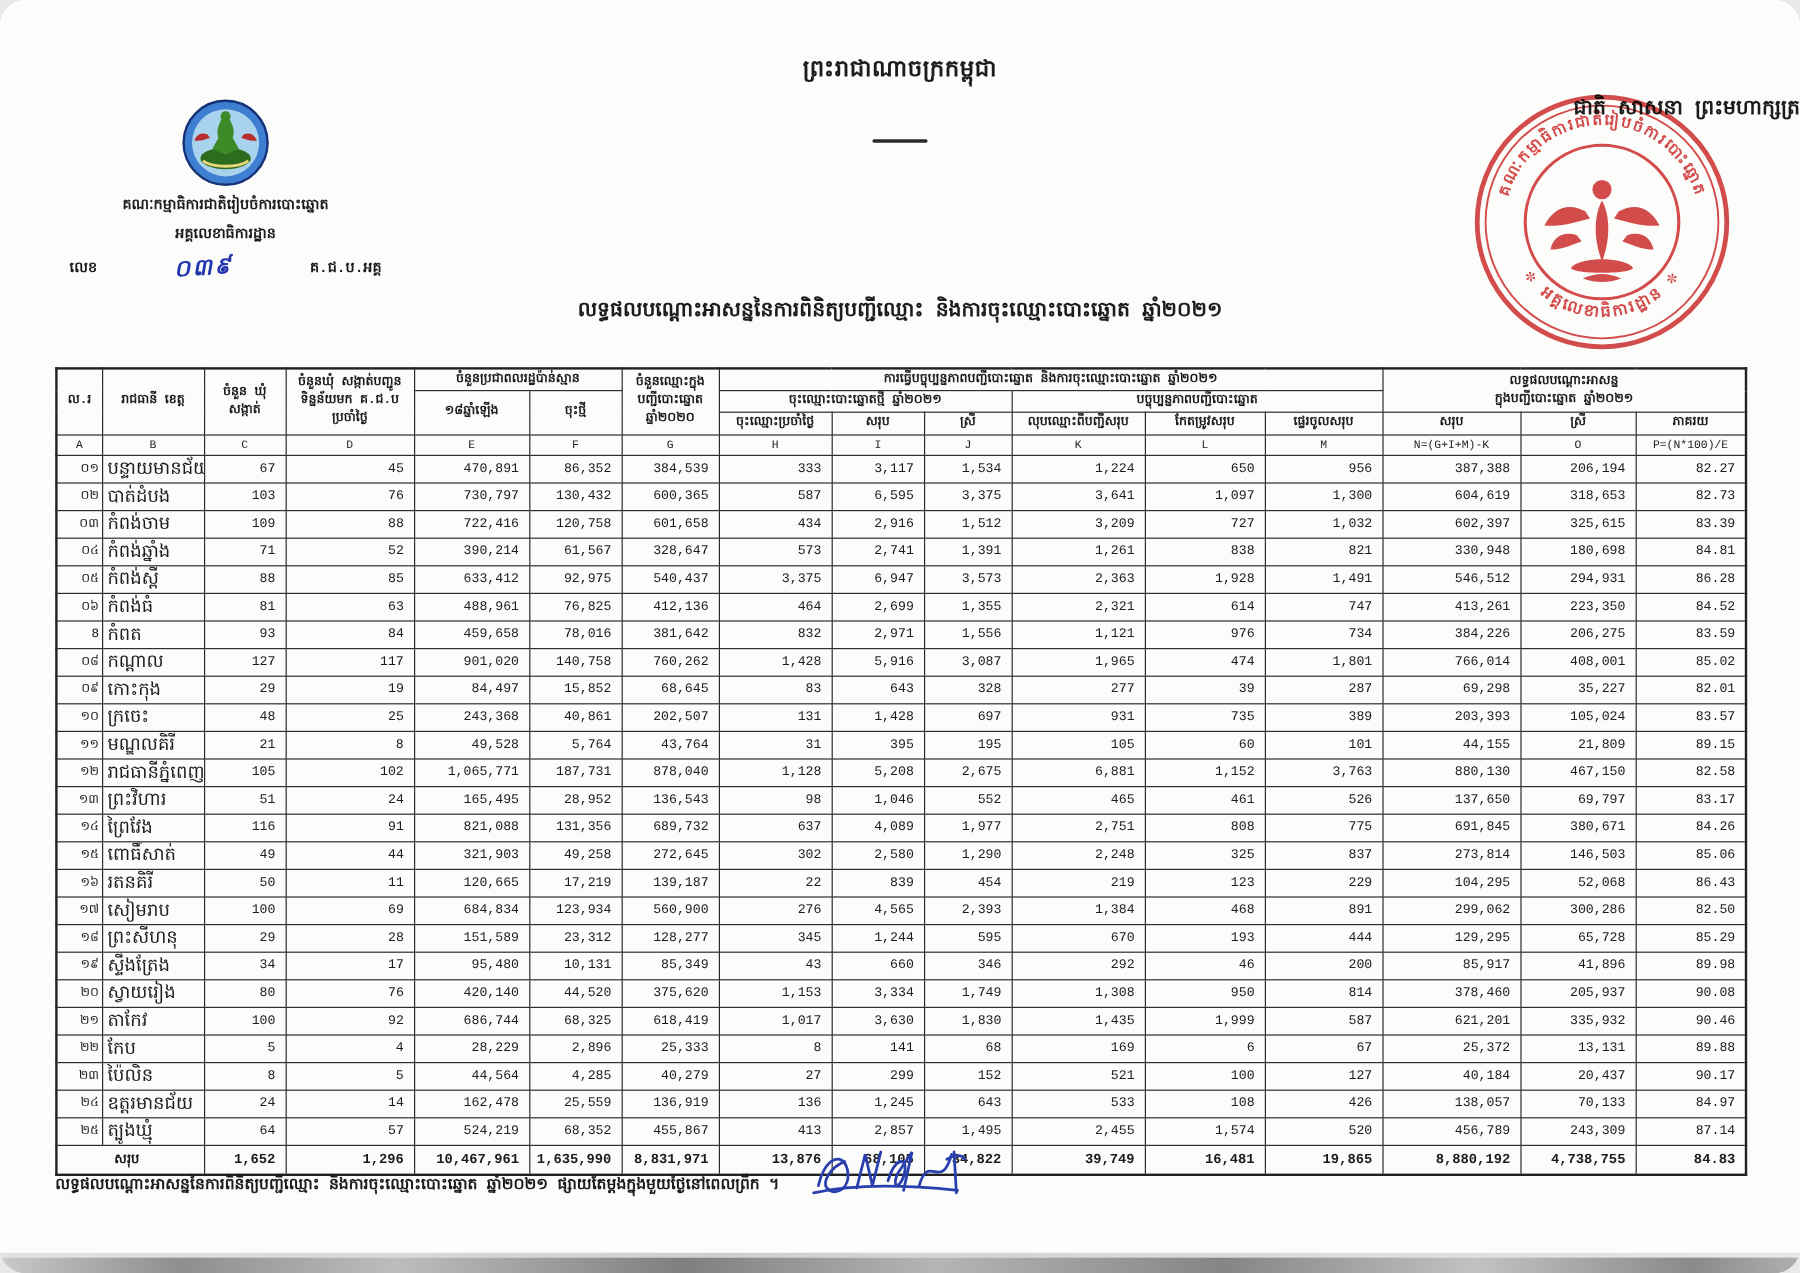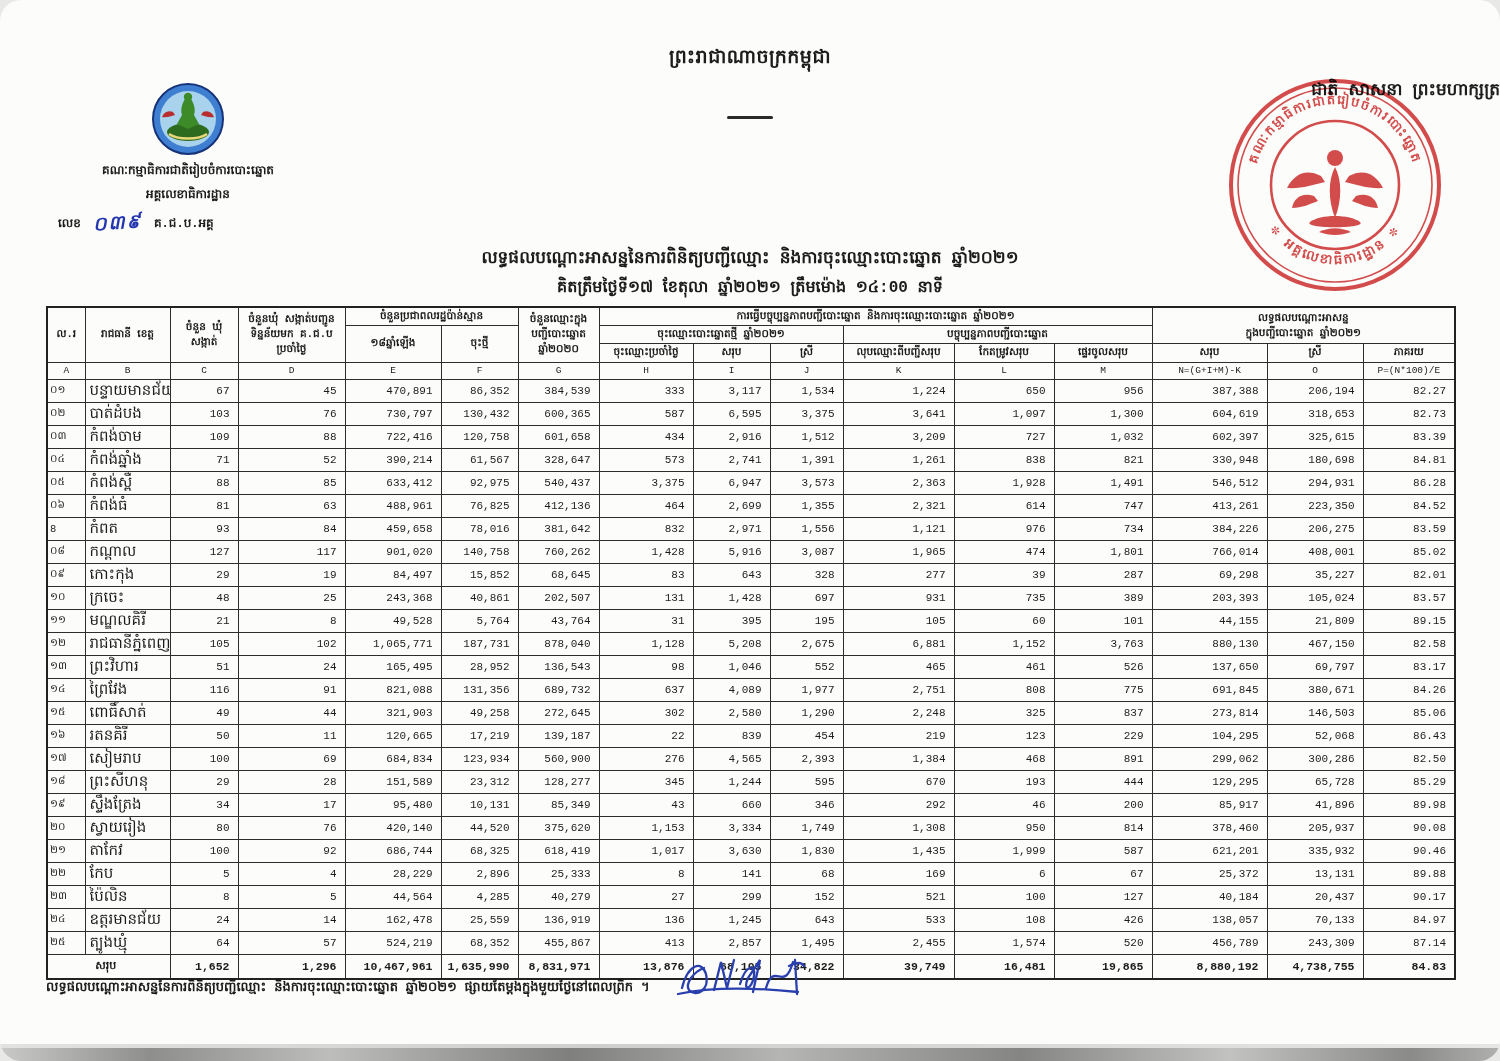--- a/index.html
+++ b/index.html
@@ -15,42 +15,42 @@
     font-size:19px;font-weight:bold;letter-spacing:.5px;}
   .motto{position:absolute;top:78px;left:0;width:100%;text-align:right;
     font-size:17px;font-weight:bold;}
   .motto-dash{position:absolute;top:116px;left:727px;width:46px;height:3px;
     background:#2a2a2a;border-radius:2px;}
   .org-block{position:absolute;top:82px;left:58px;width:260px;text-align:center;}
   .emblem{display:block;margin:0 auto 6px auto;}
   .org-name{font-size:12px;font-weight:bold;line-height:1.5;}
   .org-dept{font-size:12px;font-weight:bold;margin-top:6px;}
   .doc-number{font-size:12px;font-weight:bold;margin-top:6px;display:flex;
-    justify-content:flex-start;align-items:center;gap:12px;}
+    justify-content:space-between;align-items:center;gap:12px;}
   .doc-number .hand{color:#2336b0;font-size:19px;font-weight:bold;
     transform:rotate(-4deg);font-style:italic;letter-spacing:2px;}
   .date-block{position:absolute;top:182px;right:85px;width:460px;text-align:right;
     font-size:12.5px;font-weight:bold;line-height:2.6;}
   .stamp{position:absolute;top:72px;left:1222px;mix-blend-mode:multiply;opacity:.88;}
   
   .title1{position:absolute;top:246px;left:0;width:100%;text-align:center;
     font-size:17px;font-weight:bold;}
   .title2{position:absolute;top:276px;left:0;width:100%;text-align:center;
     font-size:16px;font-weight:bold;}
   
   .tbl-wrap{position:absolute;top:306px;left:46px;}
   table{border-collapse:collapse;table-layout:fixed;width:1410px;
     border:2px solid #222;}
   th,td{border:1px solid #2d2d2d;overflow:hidden;}
   th{font-size:10.5px;font-weight:bold;text-align:center;vertical-align:middle;
     padding:1px 2px;line-height:1.45;}
   .letters td{font-size:9.5px;text-align:center;height:16px;font-weight:normal;
     color:#222;padding:0 2px;}
   tbody td{font-size:11px;height:21px;padding:0 8px 0 2px;white-space:nowrap;}
-  td.c0{text-align:left;padding:0 2px;font-size:10.5px;}
+  td.c0{text-align:right;padding:0 2px;font-size:10.5px;}
   td.c1{text-align:left;padding:0 2px 0 4px;font-size:15px;}
   td.num{text-align:right;}
   tr.total td{font-weight:bold;height:23px;font-size:11.5px;}
   tr.total td.lbl{text-align:center;font-size:11px;}
   
   .footnote{position:absolute;top:978px;left:46px;font-size:13px;font-weight:bold;}
   .signature{position:absolute;top:952px;left:676px;}
   .scan-strip{position:absolute;bottom:0;left:0;width:100%;height:13px;
     background:linear-gradient(to right,#c9c9c7 0%,#8e8e8c 10%,#bdbdbb 22%,
       #7f7f7d 38%,#b5b5b3 52%,#858583 68%,#c2c2c0 82%,#8a8a88 94%,#b0b0ae 100%);}
@@ -109,21 +109,20 @@
       <path d="M99,104 C84,96 72,102 65,116 C79,117 91,113 103,110 Z"></path>
       <path d="M127,104 C142,96 154,102 161,116 C147,117 135,113 123,110 Z"></path>
       <path d="M92,124 C80,120 72,126 70,136 C80,136 88,132 96,129 Z"></path>
       <path d="M134,124 C146,120 154,126 156,136 C146,136 138,132 130,129 Z"></path>
       <path d="M88,150 C98,142 128,142 138,150 C146,157 80,157 88,150 Z"></path>
       <path d="M97,160 C108,155 118,155 129,160 C118,164 108,164 97,160 Z"></path>
     </g>
   </svg>
 
   <div class="title1">លទ្ធផលបណ្ដោះអាសន្ននៃការពិនិត្យបញ្ជីឈ្មោះ និងការចុះឈ្មោះបោះឆ្នោត ឆ្នាំ២០២១</div>
-  <div class="title2">គិតត្រឹមថ្ងៃទី១៧ ខែតុលា ឆ្នាំ២០២១ ត្រឹមម៉ោង ១៤:00 នាទី</div>
 
   <div class="tbl-wrap">
     <table>
       <colgroup>
         <col style="width:38px">
           <col style="width:85px">
           <col style="width:68px">
         <col style="width:107px">
           <col style="width:96px">
           <col style="width:77px">

